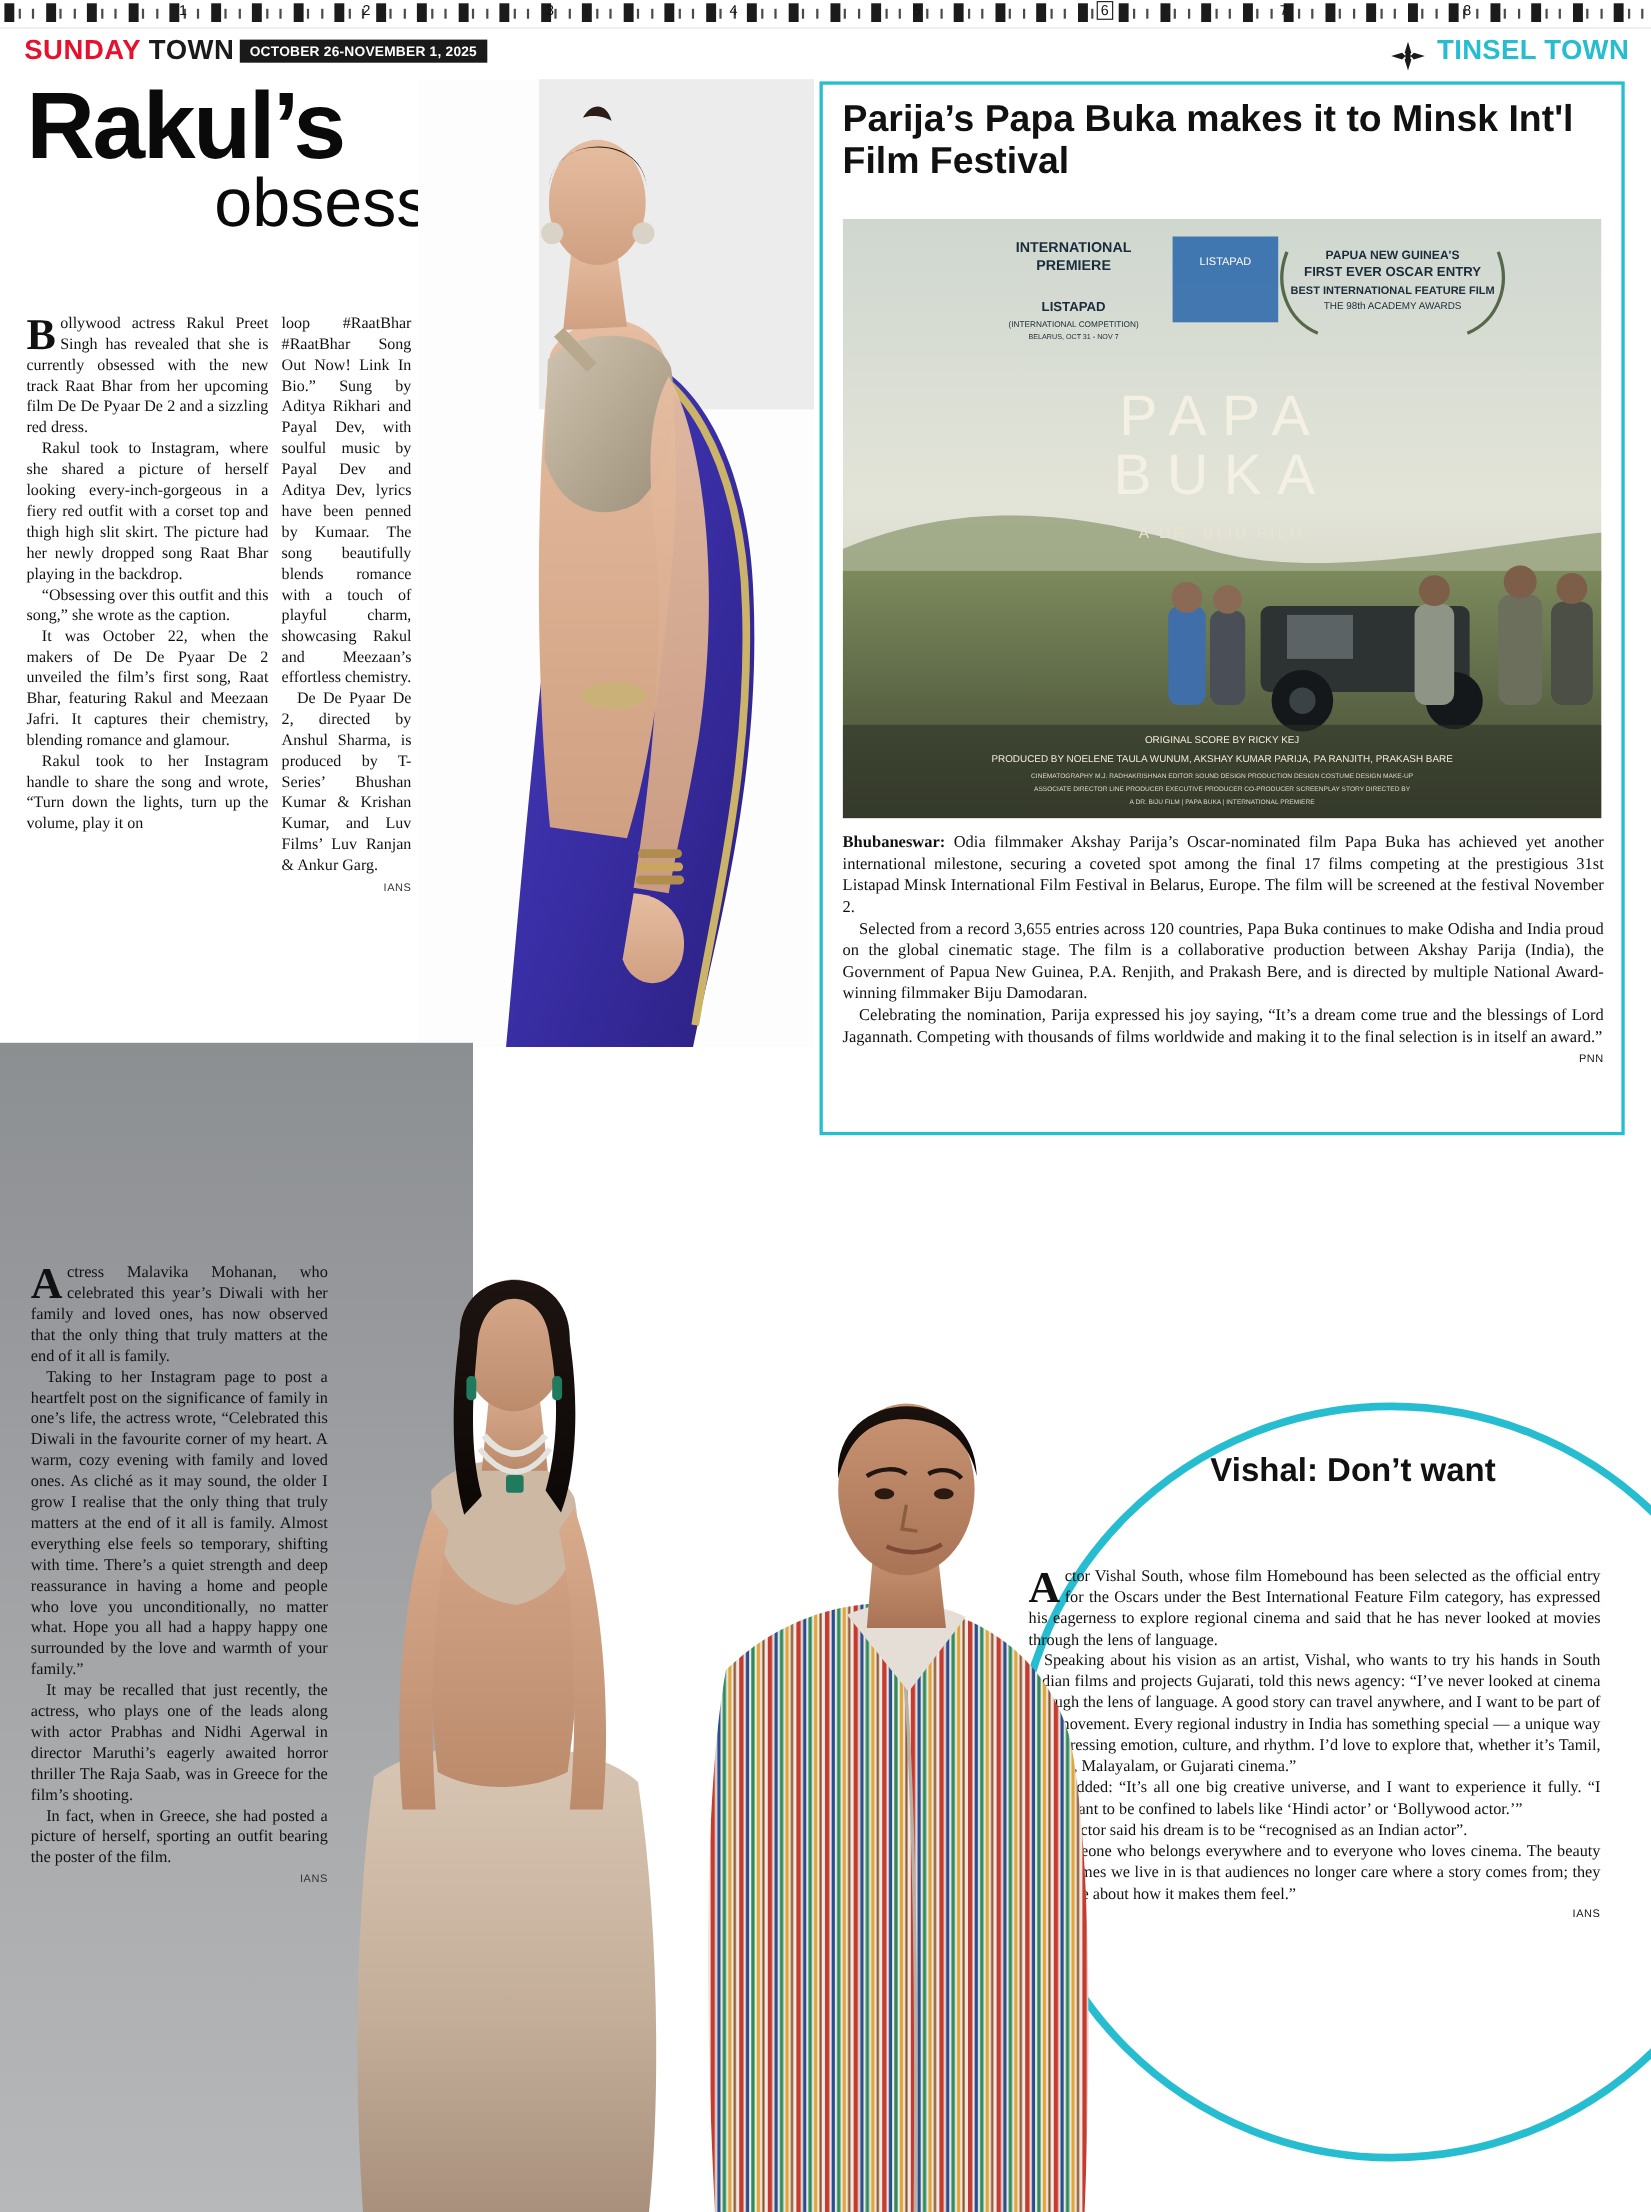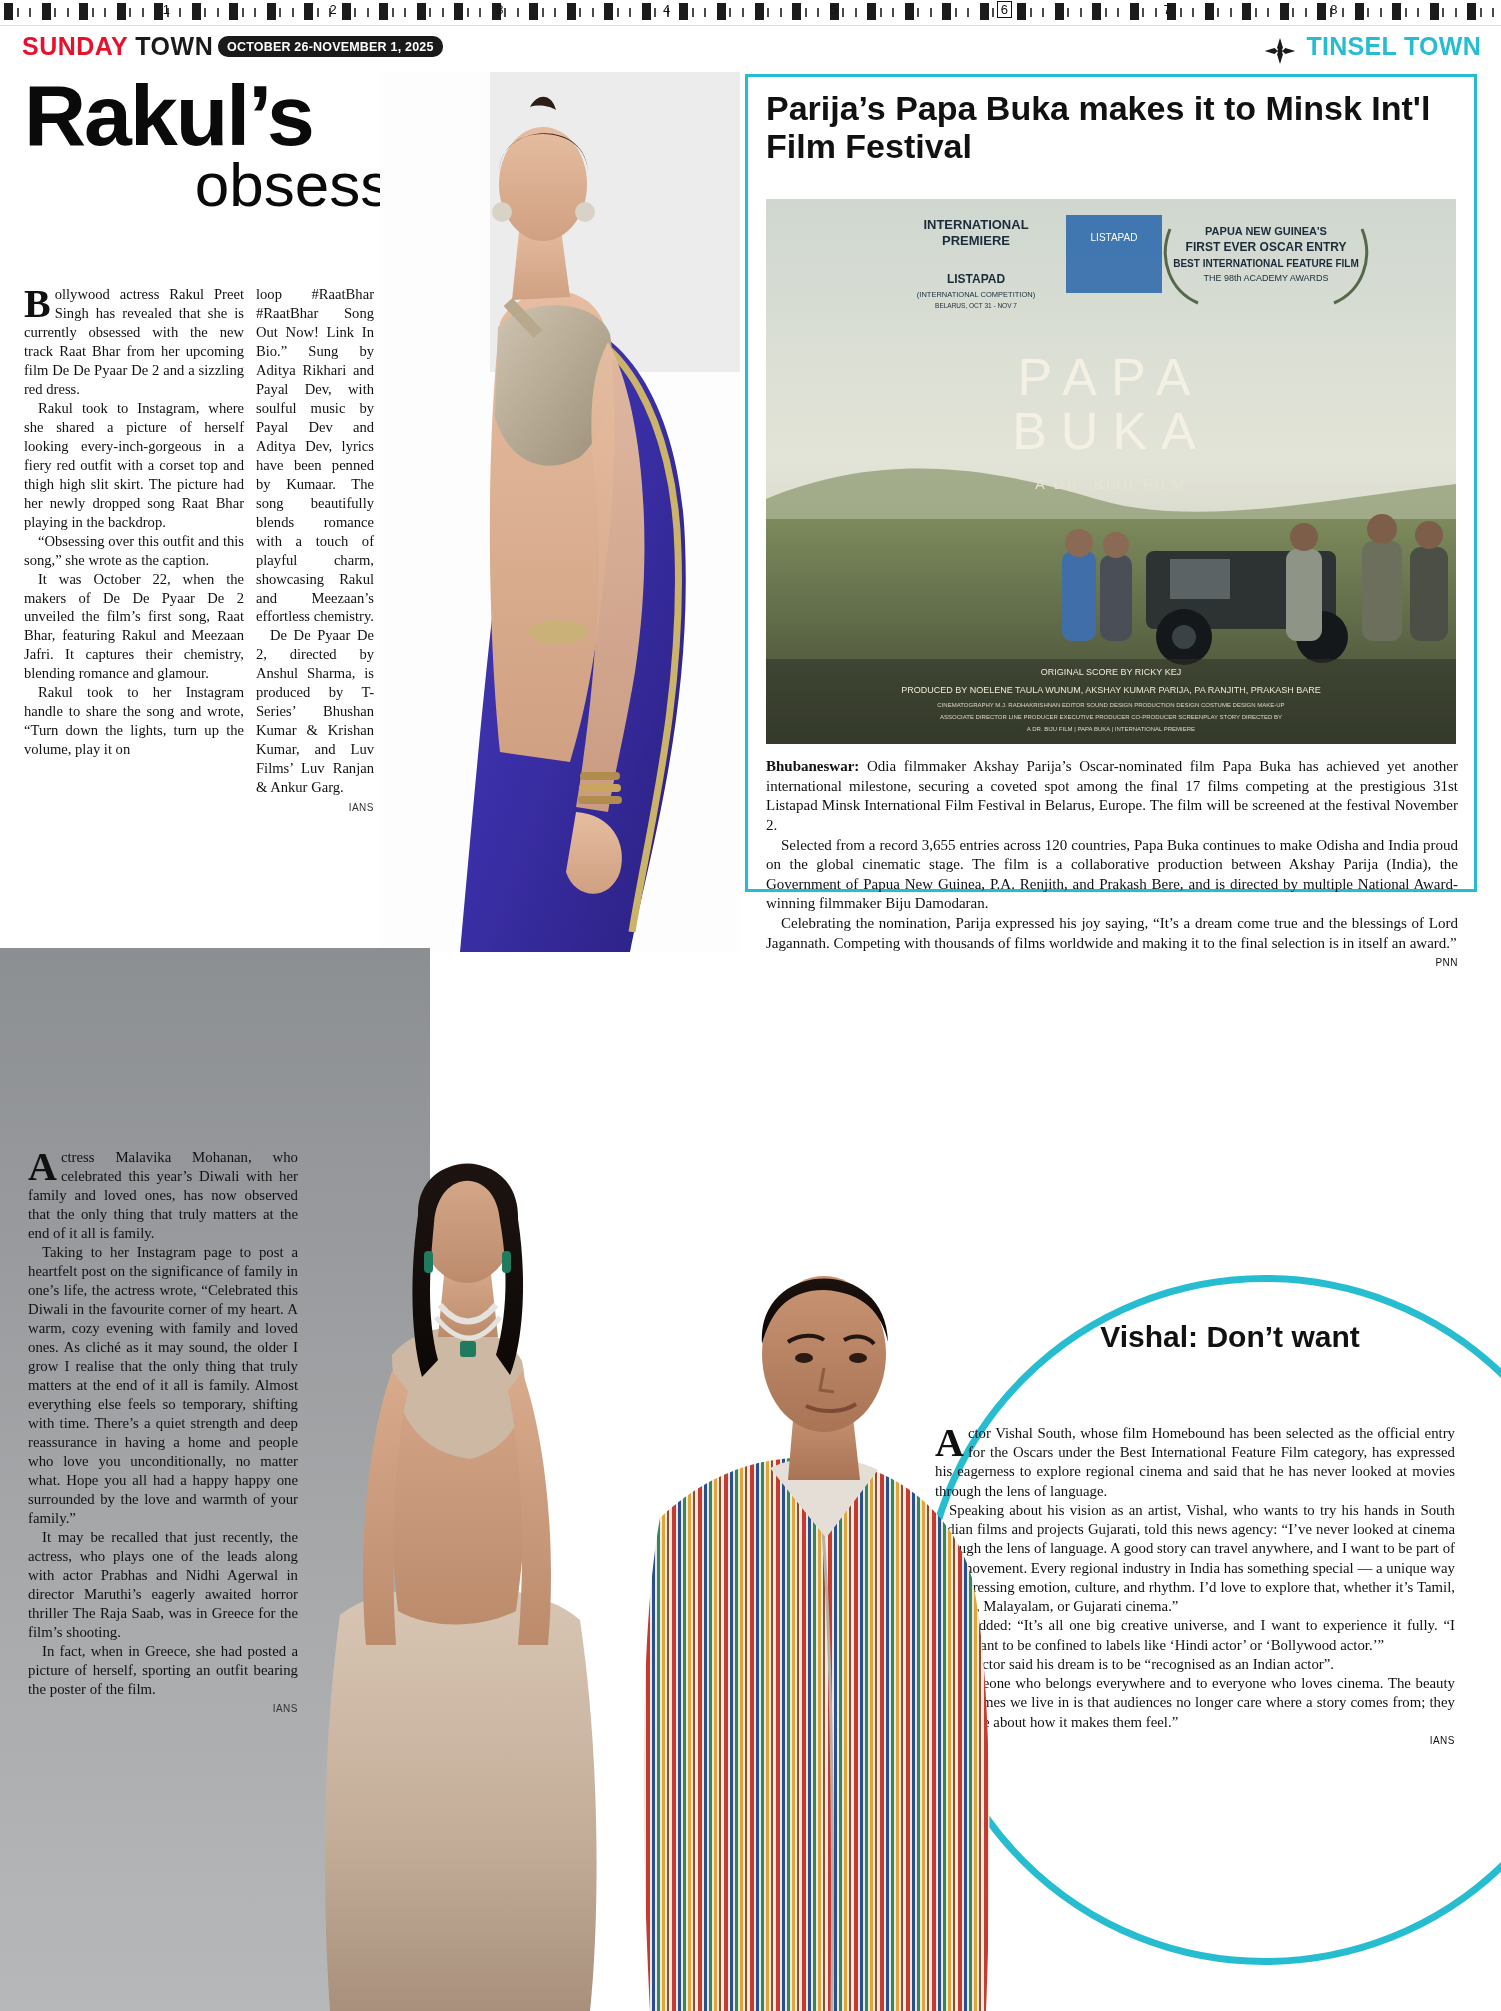--- a/index.html
+++ b/index.html
@@ -41,21 +41,21 @@
     position:absolute; left:22px; top:6px;
     font-family:"Liberation Sans", sans-serif; font-weight:bold;
     font-size:25px; letter-spacing:0.5px;
   }
   .sunday-post .s1 { color:#e8112d; }
   .sunday-post .s2 { color:#1a1a1a; }
   .date-badge {
     position:absolute; left:218px; top:10px;
     background:#1a1a1a; color:#ffffff;
     font-family:"Liberation Sans", sans-serif; font-weight:bold;
-    font-size:12.5px; padding:4px 9px 3px 9px; letter-spacing:0.2px;border-radius:10px;
+    font-size:12.5px; padding:4px 9px 3px 9px; letter-spacing:0.2px;
   }
   .tinsel {
     position:absolute; right:20px; top:6px;
     font-family:"Liberation Sans", sans-serif; font-weight:bold;
     font-size:25px; color:#27bdd1; letter-spacing:0.3px;
   }
   .compass {
     position:absolute; right:205px; top:12px; width:32px; height:26px;
   }
 
@@ -88,21 +88,21 @@
   
   .rakul-photo {
     position:absolute; left:380px; top:72px; width:360px; height:880px;
     overflow:hidden; background:#ffffff;
   }
   .rakul-photo .bgwhite { position:absolute; inset:0; background:#fdfdfd; }
   .rakul-photo .grayblock { position:absolute; left:110px; top:0; width:250px; height:300px; background:#efeff1;}
 
   
   .papabuka-box {
-    position:absolute; left:745px; top:74px; width:732px; height:818px;
+    position:absolute; left:745px; top:74px; width:732px; height:958px;
     border:3px solid #27bdd1; background:#ffffff;
   }
   .pb-head {
     position:absolute; left:18px; top:12px; width:700px;
     font-family:"Liberation Sans", sans-serif; font-weight:bold;
     font-size:34px; line-height:1.12; color:#111;
   }
   .pb-poster {
     position:absolute; left:18px; top:122px; width:690px; height:545px;
     overflow:hidden;

